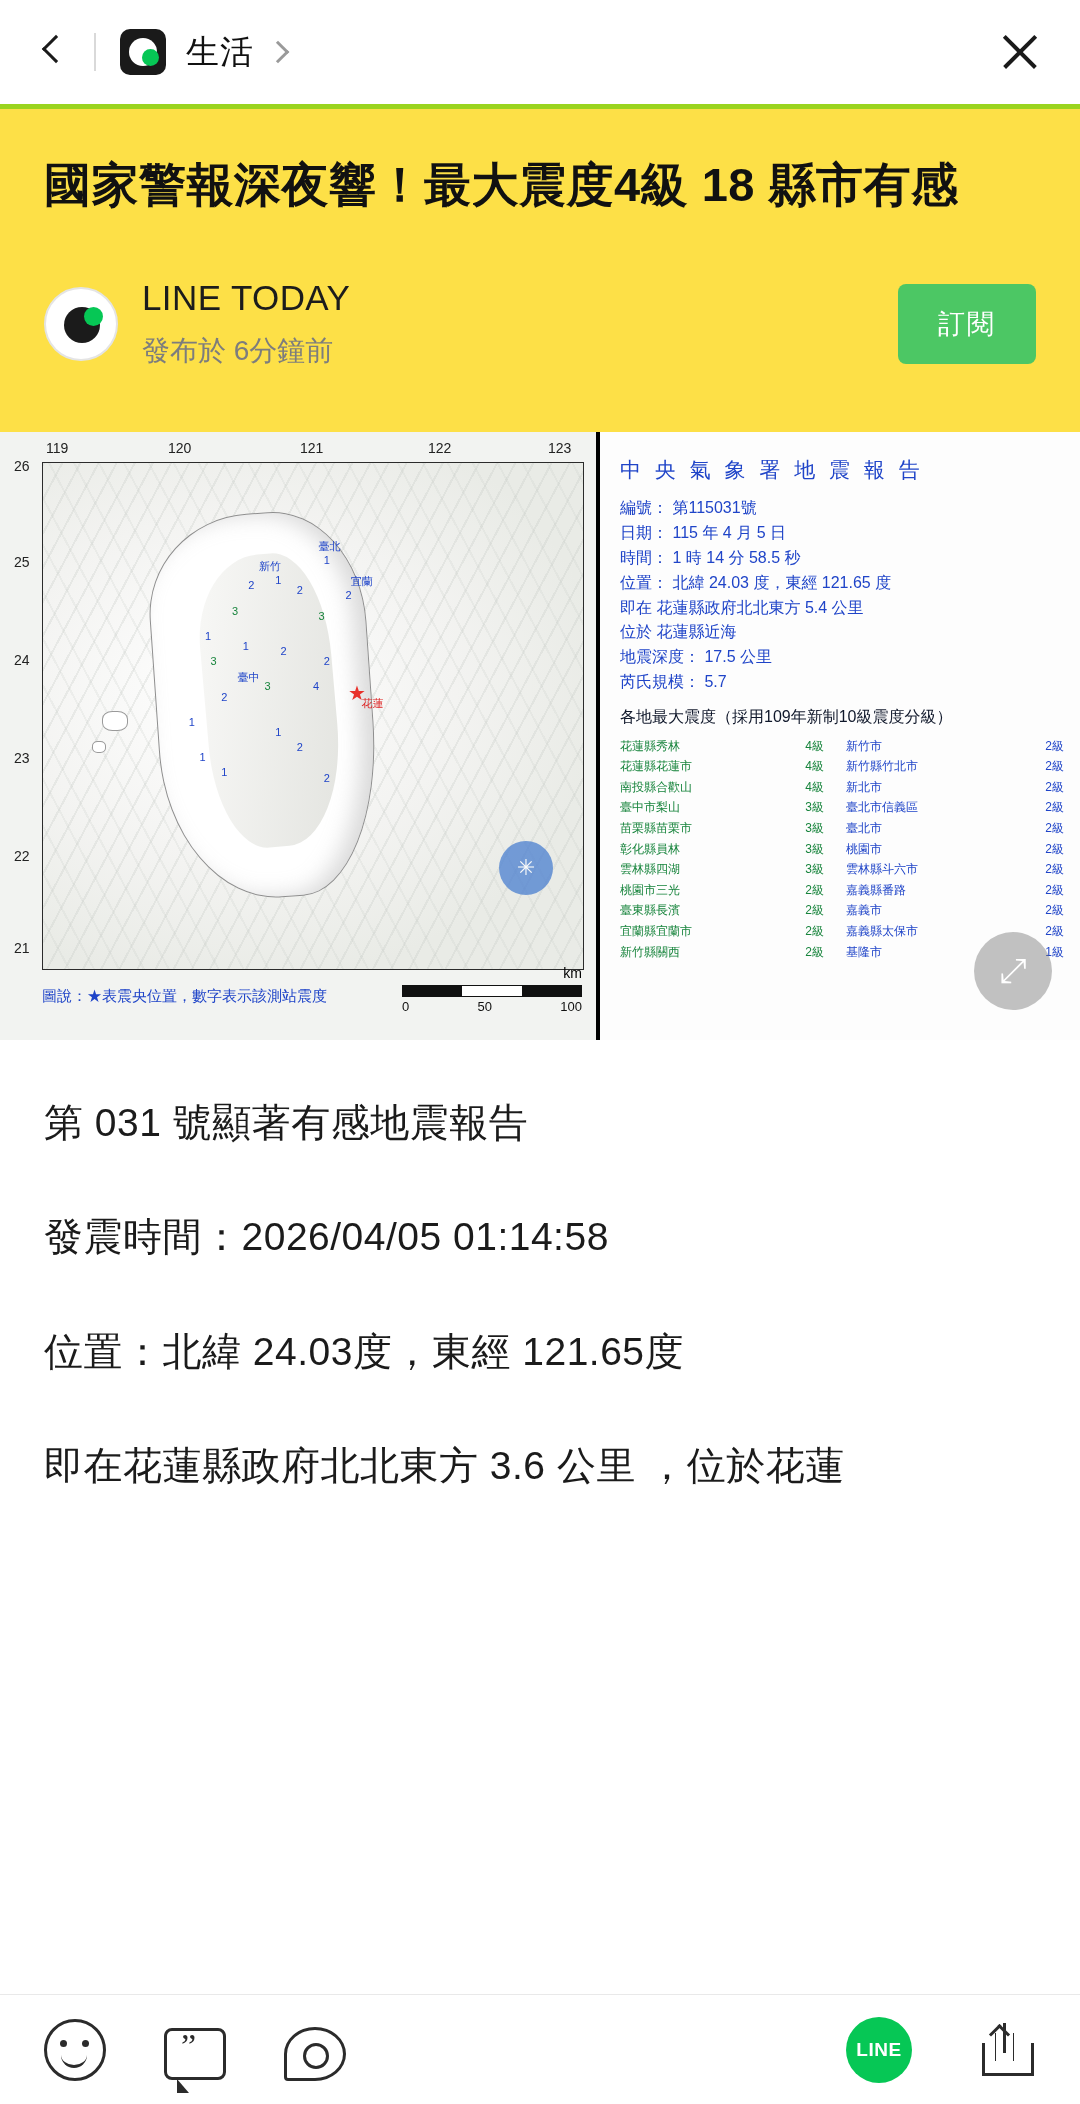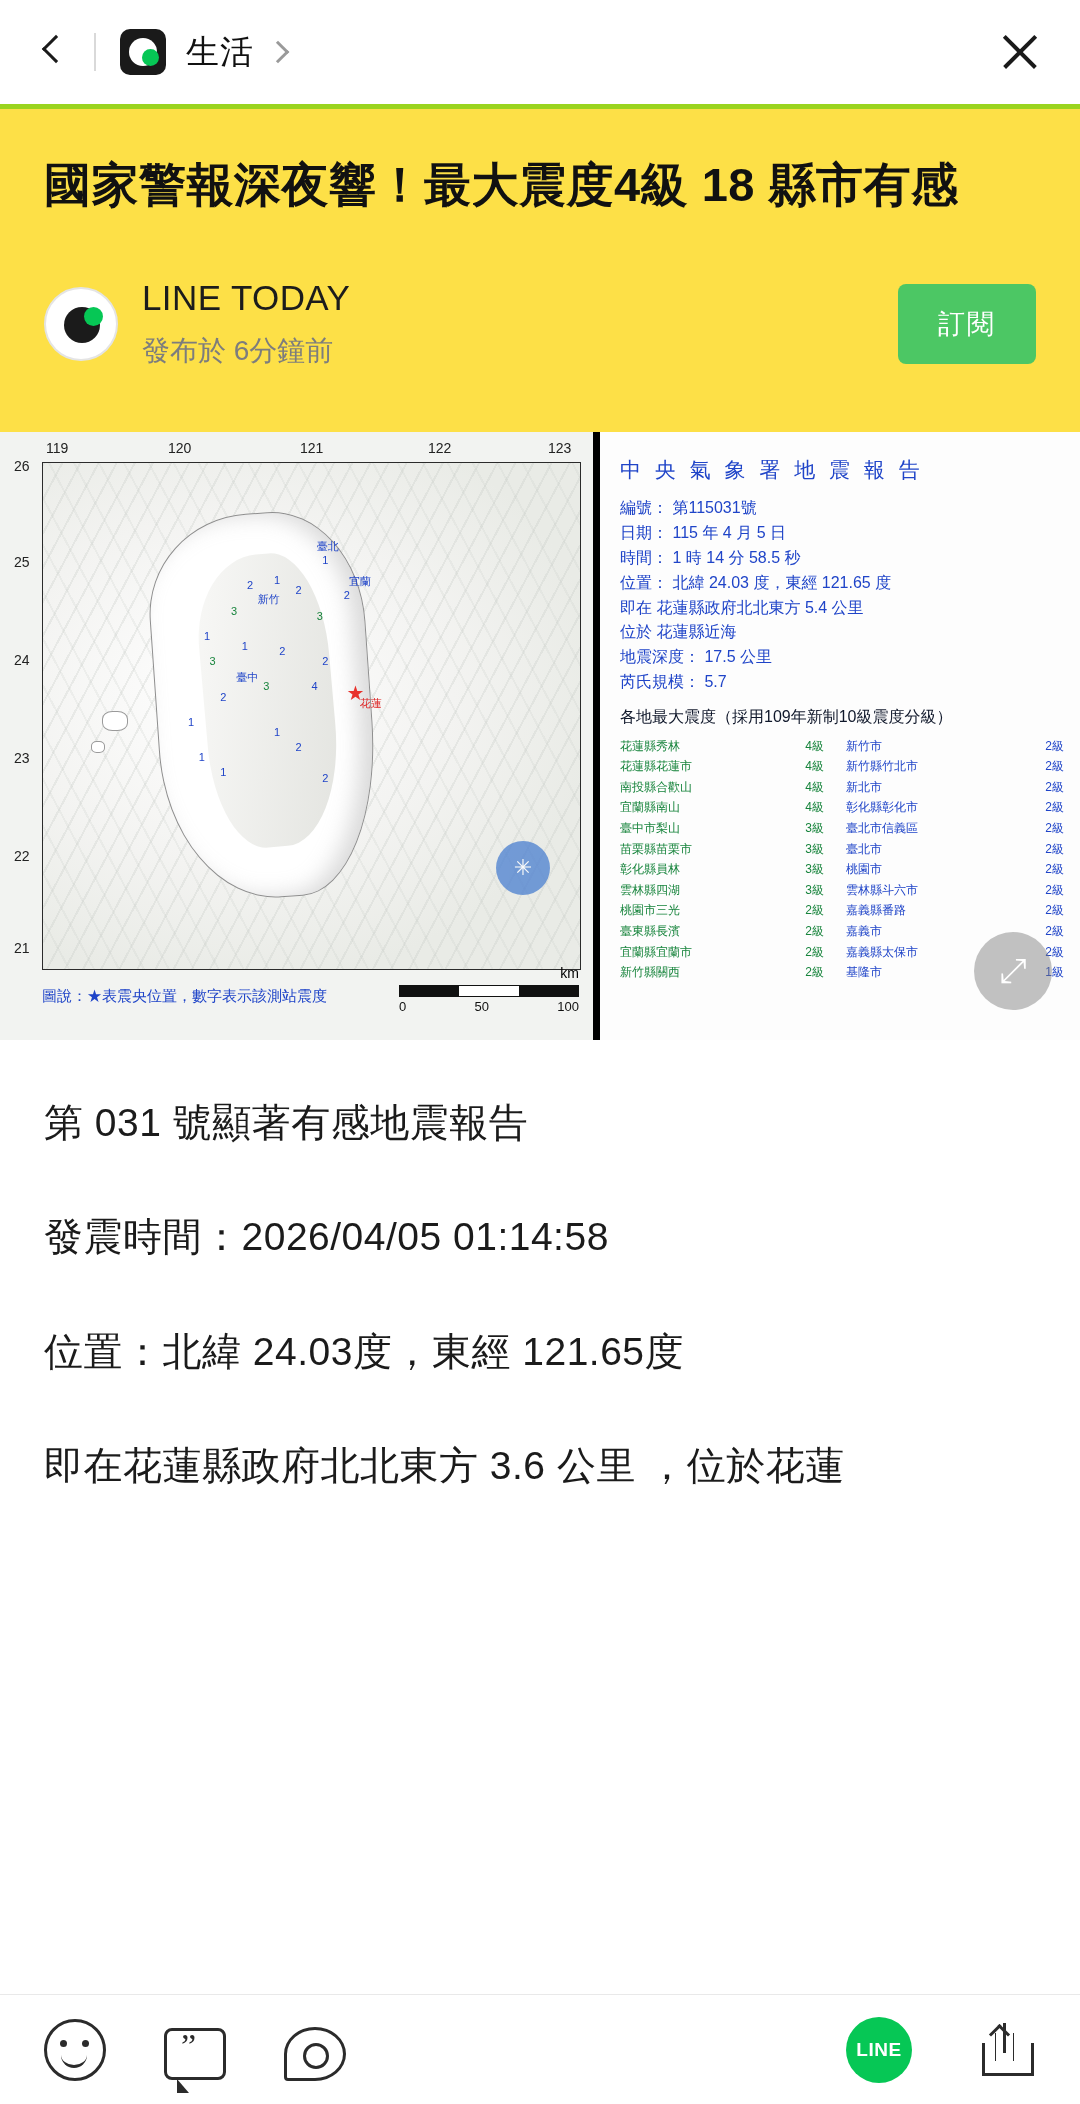--- a/index.html
+++ b/index.html
@@ -103,21 +103,21 @@
     position: relative; width: 100%; height: 608px; background: #eef0ec;
     overflow: hidden;
   }
   .report {
     position: absolute; inset: 0; display: flex;
     background: #fdfdfd;
   }
   
   .map-pane {
     width: 600px; position: relative; background: #f2f3f1;
-    border-right: 7px solid #000000;
+    border-right: 4px solid #000000;
   }
   .map-frame {
     position: absolute; left: 42px; top: 30px; right: 12px; bottom: 70px;
     border: 1.5px solid #2b2b2b;
     background:
       radial-gradient(ellipse at 35% 45%, #ffffff 0%, #f3f3f1 45%, #e9ebe6 75%),
       #eceee9;
     overflow: hidden;
   }
   .sea {
@@ -344,21 +344,21 @@
           <div class="num" style="left:27%; top:50%;">1</div>
           <div class="num" style="left:29%; top:57%;">1</div>
           <div class="num" style="left:33%; top:60%;">1</div>
           <div class="num" style="left:47%; top:55%;">2</div>
           <div class="num" style="left:52%; top:61%;">2</div>
           <div class="num g" style="left:31%; top:38%;">3</div>
           <div class="num" style="left:43%; top:52%;">1</div>
 
           <div class="lbl" style="left:51%; top:15%;">臺北</div>
           <div class="lbl" style="left:57%; top:22%;">宜蘭</div>
-          <div class="lbl" style="left:40%; top:19%;margin-top:33px;">新竹</div>
+          <div class="lbl" style="left:40%; top:19%;">新竹</div>
           <div class="lbl" style="left:36%; top:41%;">臺中</div>
           <div class="epicenter">★</div>
           <div class="lbl red" style="left:59%; top:46%;">花蓮</div>
 
           <div class="compass">✳</div>
         </div>
 
         <div class="map-caption">圖說：★表震央位置，數字表示該測站震度</div>
 
         <div class="scalebar">
@@ -403,26 +403,20 @@
             <td class="name2">新竹縣竹北市</td>
             <td class="lvl2">2級</td>
           </tr>
           <tr>
             <td>南投縣合歡山</td>
             <td class="lvl">4級</td>
             <td class="name2">新北市</td>
             <td class="lvl2">2級</td>
           </tr>
           <tr>
-            <td>宜蘭縣南山</td>
-            <td class="lvl">4級</td>
-            <td class="name2">彰化縣彰化市</td>
-            <td class="lvl2">2級</td>
-          </tr>
-          <tr>
             <td>臺中市梨山</td>
             <td class="lvl">3級</td>
             <td class="name2">臺北市信義區</td>
             <td class="lvl2">2級</td>
           </tr>
           <tr>
             <td>苗栗縣苗栗市</td>
             <td class="lvl">3級</td>
             <td class="name2">臺北市</td>
             <td class="lvl2">2級</td>

